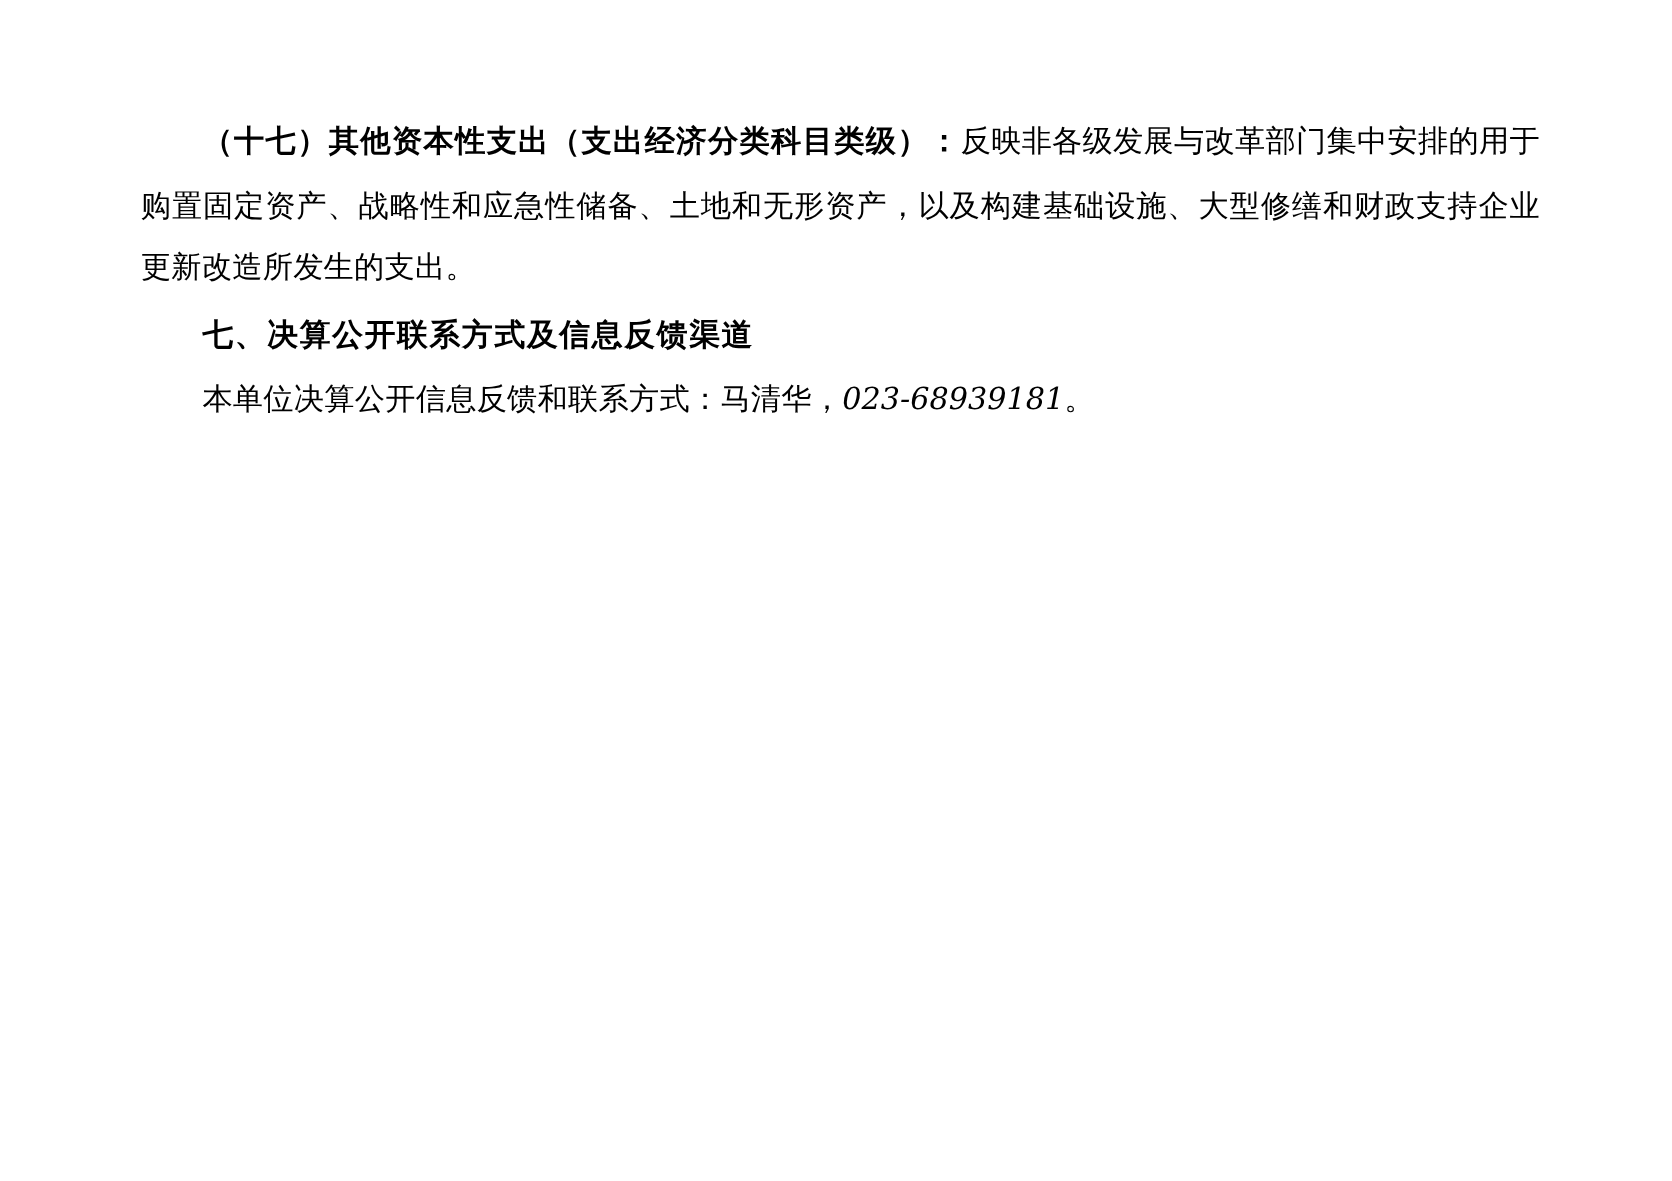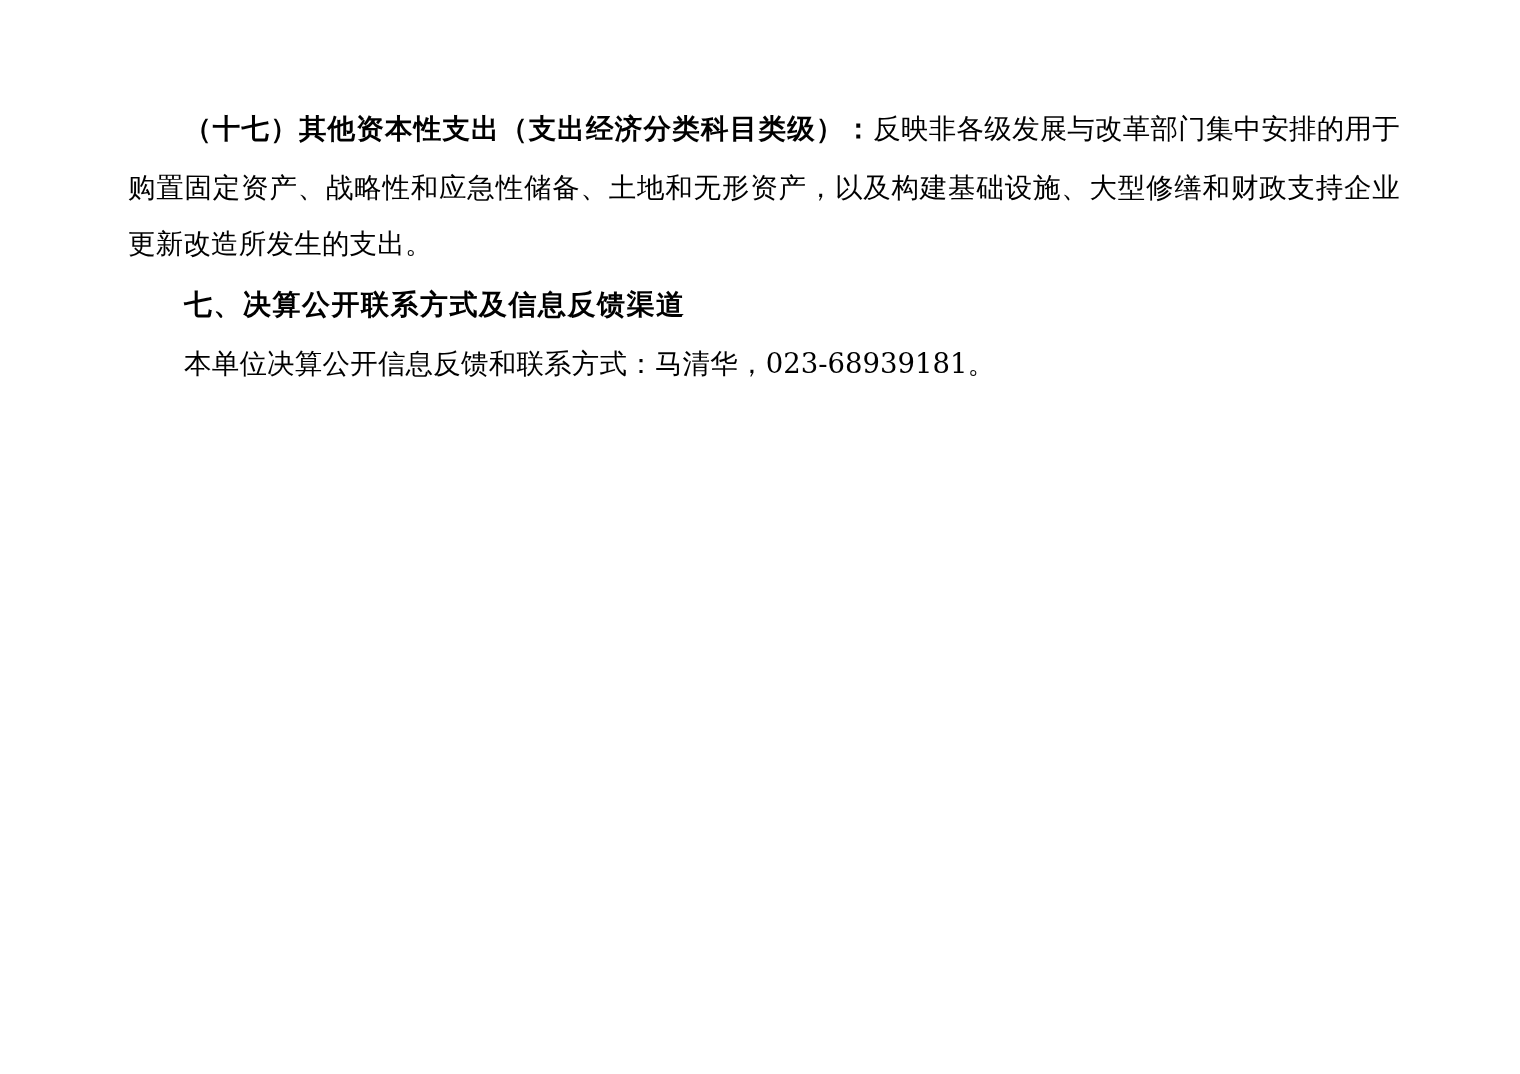--- a/index.html
+++ b/index.html
@@ -53,20 +53,21 @@
   .contact-line {
     font-size: 27.5px;
     line-height: 56px;
     text-indent: 56px;
     letter-spacing: 0.2px;
     margin-top: 2px;
   }
   .contact-line .num {
     font-family: "DejaVu Serif", "Liberation Serif", serif;
     letter-spacing: 0;
+    font-style: italic;
   }
   .spacer {
     height: 620px;
   }
 </style>
 </head>
 <body>
 
 <div class="page">
   <div class="doc-body">

